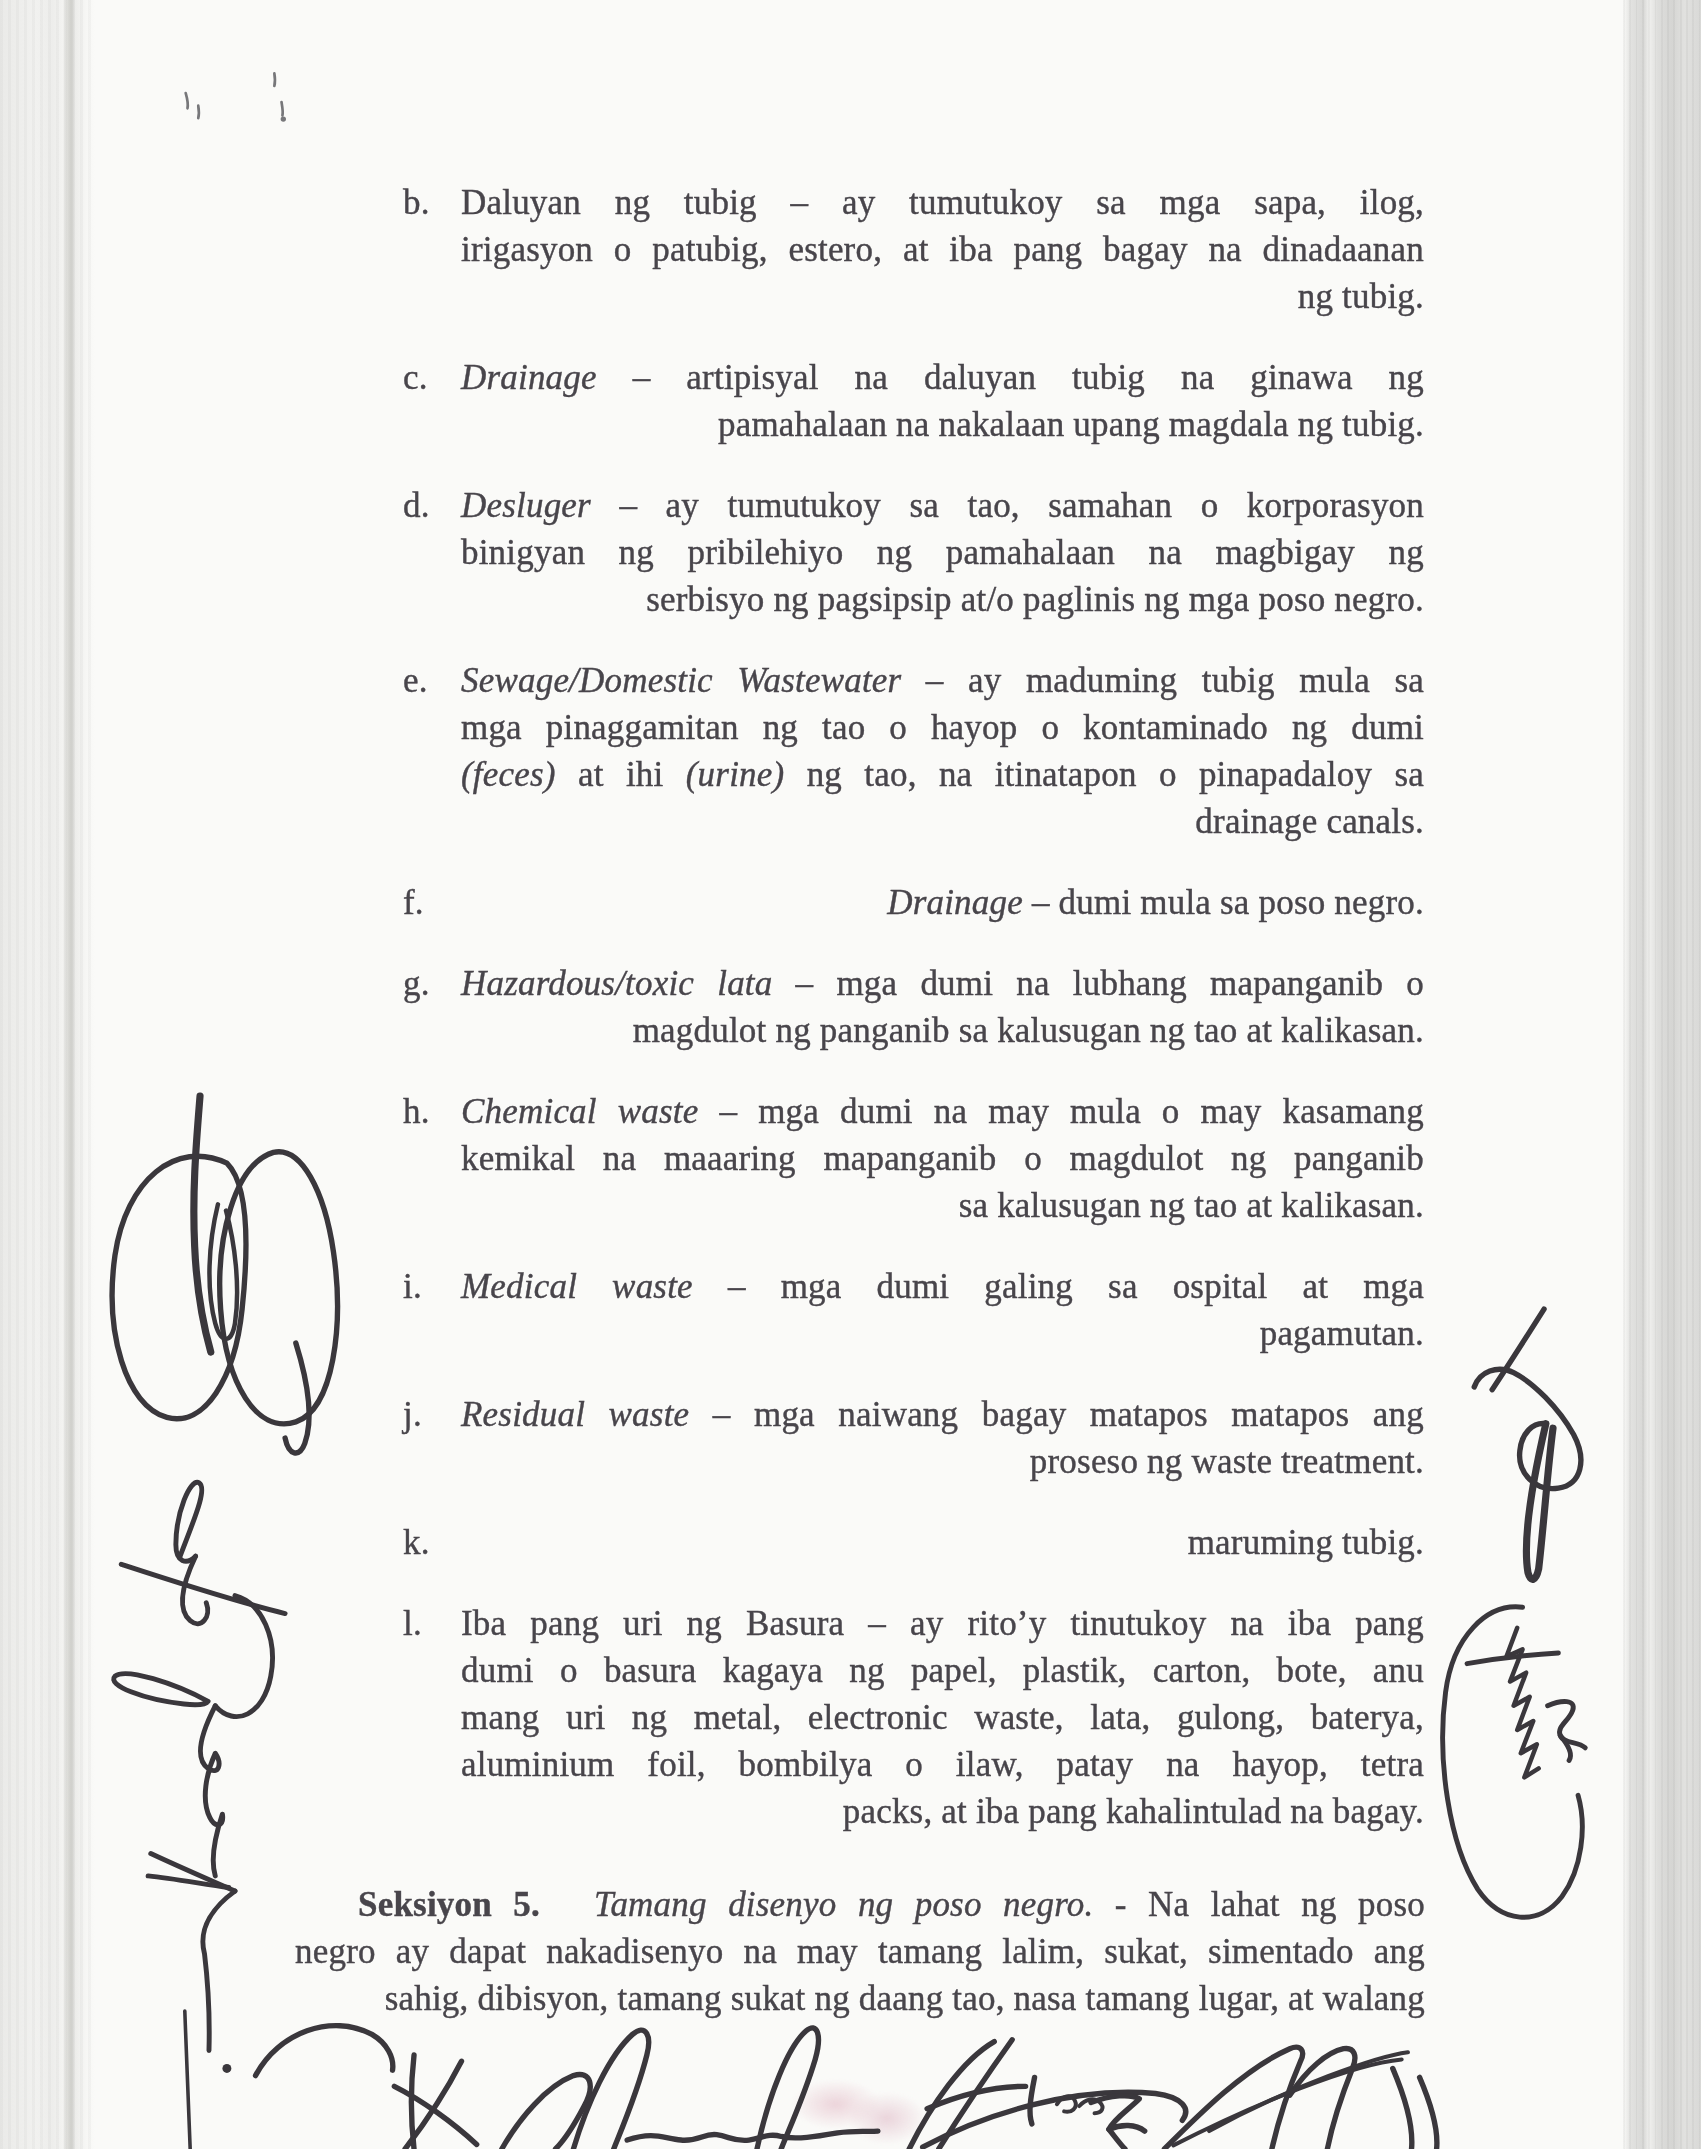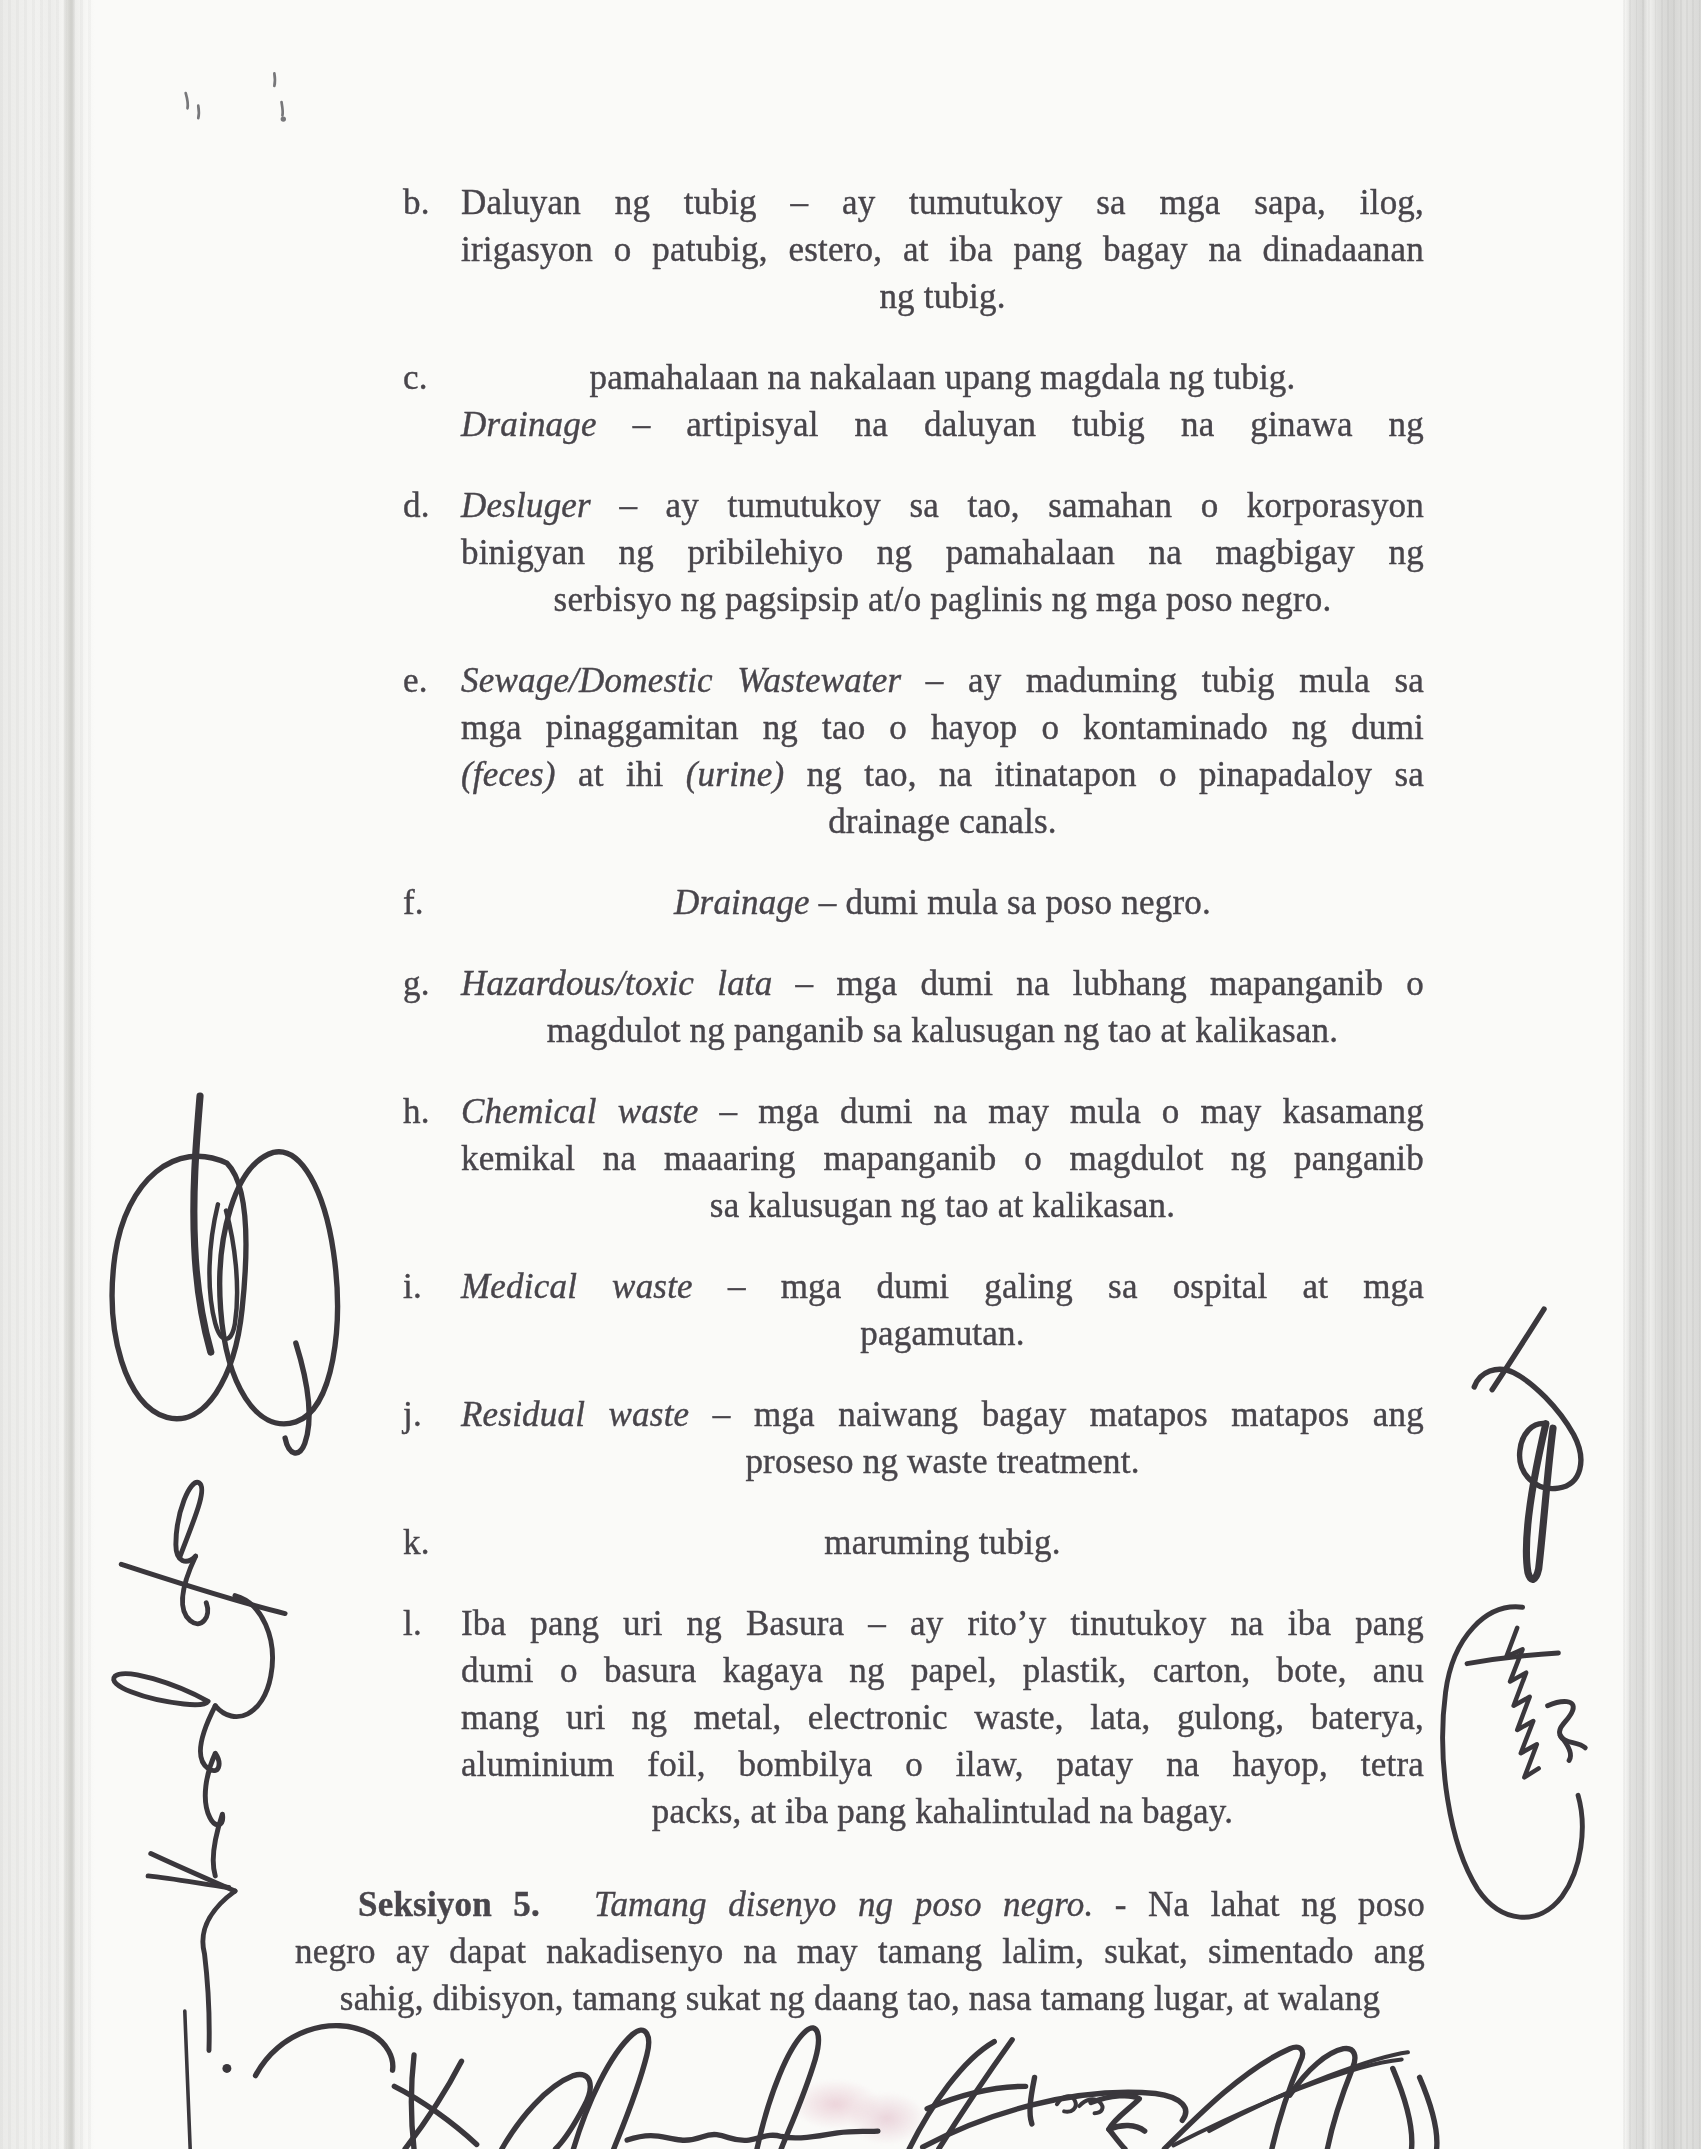--- a/index.html
+++ b/index.html
@@ -17,21 +17,21 @@
                #dededc 44%,#d5d5d3 62%,#e1e1df 78%,#d8d8d6 100%);}
   .edge-right:after{content:"";position:absolute;inset:0;
     background:repeating-linear-gradient(90deg,rgba(110,110,108,.07) 0 1.8px,rgba(255,255,255,0) 1.8px 6.3px);}
   
   .deflist{position:absolute;left:403px;top:179px;width:1000px;}
   .litem{position:relative;padding-left:38px;margin-bottom:34px;}
   .lletter{position:absolute;left:0;top:0;font-size:35px;line-height:47px;}
   .ltext{width:963px;margin-left:20px;}
   .tline{font-size:35px;line-height:47px;letter-spacing:0.2px;-webkit-text-stroke:0.4px currentColor;}
   .jfull{text-align:justify;text-align-last:justify;}
-  .jlast{text-align:center;}
+  .jlast{text-align:right;}
   .it{font-style:italic;}
   .bd{font-weight:bold;}
   .section-par{position:absolute;left:278px;top:1881px;width:1130px;margin-left:17px;}
   
   .stamp{position:absolute;left:793px;top:2071px;width:134px;height:79px;filter:blur(1.8px);opacity:.55;
     background:
       radial-gradient(ellipse 46% 44% at 32% 42%,rgba(216,158,176,.75),rgba(216,158,176,0) 72%),
       radial-gradient(ellipse 42% 48% at 70% 60%,rgba(206,146,168,.65),rgba(206,146,168,0) 70%);}
   .sigs{position:absolute;left:0;top:0;}
 </style>
@@ -48,22 +48,22 @@
       <span class="lletter tline">b.</span>
       <div class="ltext">
           <div class="tline jfull"><span>Daluyan ng tubig – ay tumutukoy sa mga sapa, ilog,</span></div>
           <div class="tline jfull"><span>irigasyon o patubig, estero, at iba pang bagay na dinadaanan</span></div>
           <div class="tline jlast"><span>ng tubig.</span></div>
         </div>
     </div>
     <div class="litem">
       <span class="lletter tline">c.</span>
       <div class="ltext">
+          <div class="tline jfull"><span class="it">Drainage</span><span> – artipisyal na daluyan tubig na ginawa ng</span></div>
           <div class="tline jlast"><span>pamahalaan na nakalaan upang magdala ng tubig.</span></div>
-          <div class="tline jfull"><span class="it">Drainage</span><span> – artipisyal na daluyan tubig na ginawa ng</span></div>
         </div>
     </div>
     <div class="litem">
       <span class="lletter tline">d.</span>
       <div class="ltext">
           <div class="tline jfull"><span class="it">Desluger</span><span> – ay tumutukoy sa tao, samahan o korporasyon</span></div>
           <div class="tline jfull"><span>binigyan ng pribilehiyo ng pamahalaan na magbigay ng</span></div>
           <div class="tline jlast"><span>serbisyo ng pagsipsip at/o paglinis ng mga poso negro.</span></div>
         </div>
     </div>

